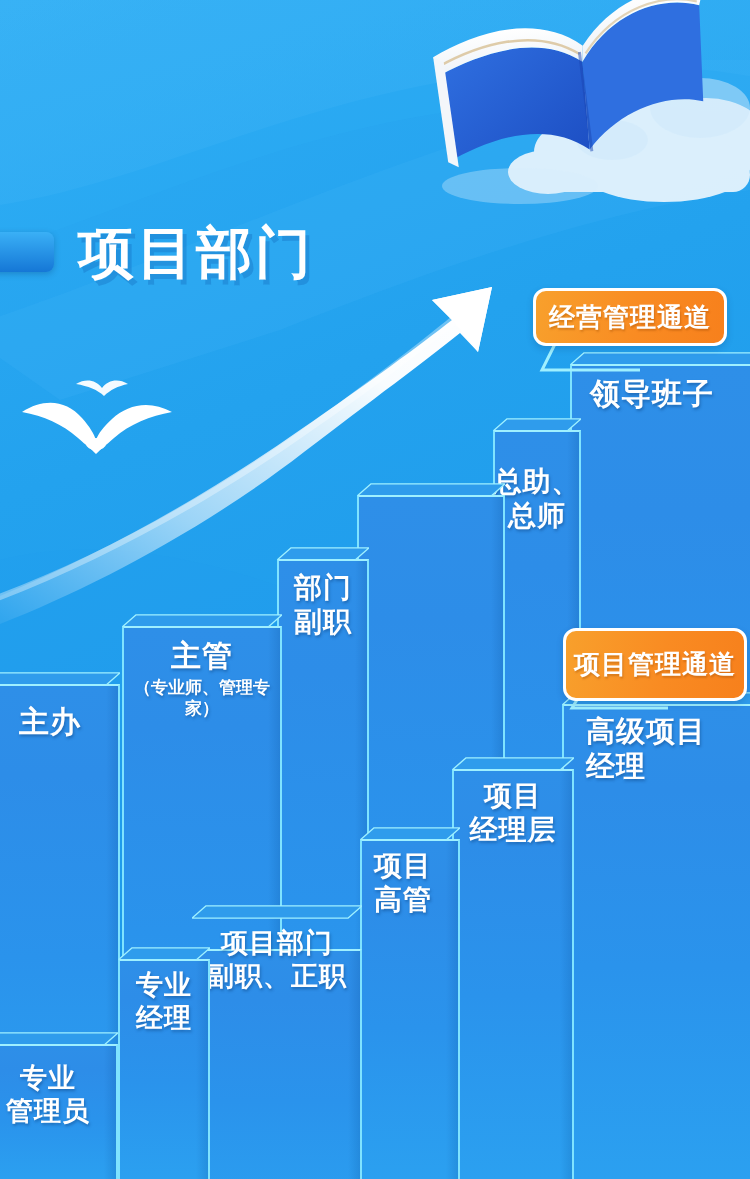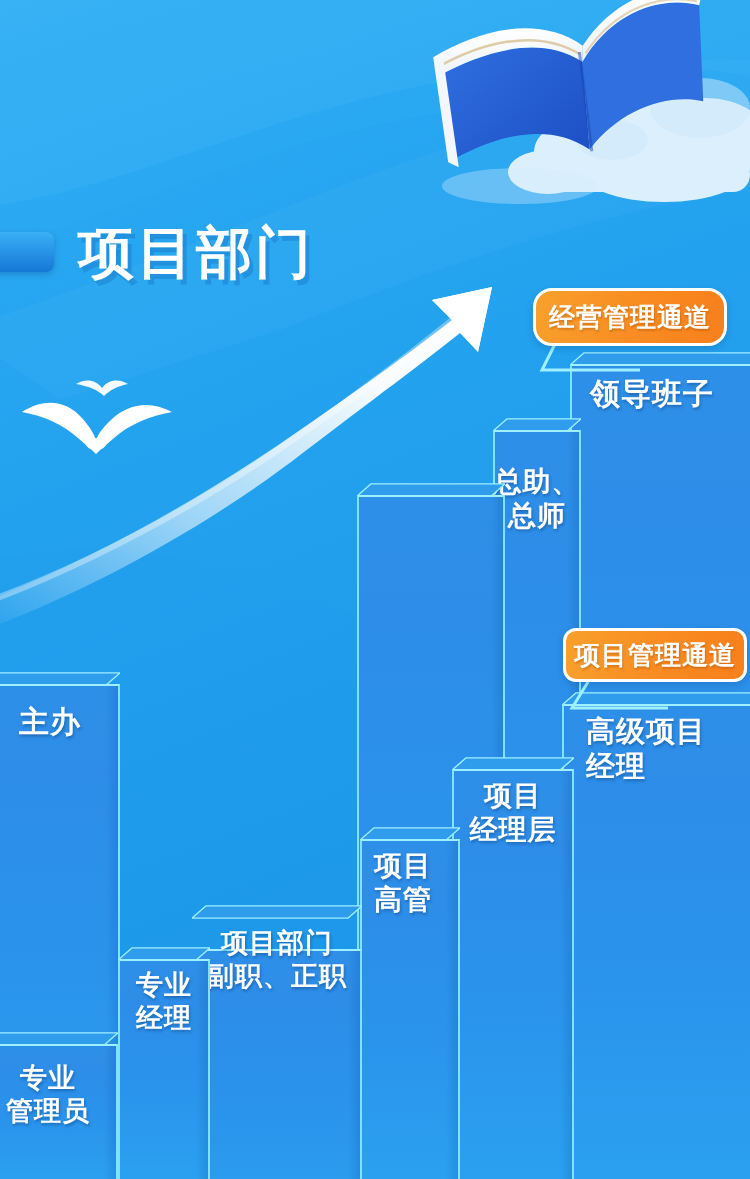--- a/index.html
+++ b/index.html
@@ -46,22 +46,22 @@
     color:#ffffff;
     font-size:26px;
     font-weight:bold;
     letter-spacing:1px;
     display:flex; align-items:center; justify-content:center;
     white-space:nowrap;
     text-shadow:1px 2px 2px rgba(150,70,0,.35);
     box-shadow:0 3px 7px rgba(0,40,90,.18);
     z-index:40;
   }
-  #badge-mgmt { left:533px; top:288px; width:194px; height:58px;border-radius:19px; }
-  #badge-proj { left:563px; top:628px; width:184px; height:54px; }
+  #badge-mgmt { left:533px; top:288px; width:194px; height:58px; }
+  #badge-proj { left:563px; top:628px; width:184px; height:73px; }
 
   
   .step { position:absolute; z-index:20; }
   .step .face {
     position:absolute; left:0; bottom:0; width:100%;
     background:linear-gradient(180deg,#2e8fe8 0%,#2d8de8 18%,#2a93ec 55%,#2ba0f0 100%);
     border-left:2px solid #7fe3ff;
     border-right:2px solid #7fe3ff;
     border-top:2px solid #9ff0ff;
   }
@@ -245,21 +245,43 @@
   <div class="step" id="m1" style="left:-20px; top:672px; width:140px; height:507px; z-index:26;">
     <svg class="top" viewBox="0 0 140 16" preserveAspectRatio="none" width="140" height="16">
       <polygon points="0,15 14,1 140,1 126,15" fill="#2f9cec" stroke="#9ff0ff" stroke-width="1.6"></polygon>
     </svg>
     <div class="face" style="height:495px;">
       <div class="shade"></div>
     </div>
     <div class="label" style="top:32px; font-size:30px;">主办</div>
   </div>
 
-
+  <div class="step" id="m2" style="left:122px; top:614px; width:160px; height:565px; z-index:25;">
+    <svg class="top" viewBox="0 0 160 16" preserveAspectRatio="none" width="160" height="16">
+      <polygon points="0,15 14,1 160,1 146,15" fill="#2f9cec" stroke="#9ff0ff" stroke-width="1.6"></polygon>
+    </svg>
+    <div class="face" style="height:553px;">
+      <div class="shade"></div>
+    </div>
+    <div class="label" style="top:24px; font-size:30px;">
+      <span>主管</span>
+      <span class="sub">（专业师、管理专家）</span>
+    </div>
+  </div>
+
+  <div class="step" id="m3" style="left:277px; top:547px; width:92px; height:632px; z-index:24;">
+    <svg class="top" viewBox="0 0 92 16" preserveAspectRatio="none" width="92" height="16">
+      <polygon points="0,15 14,1 92,1 78,15" fill="#2f9cec" stroke="#9ff0ff" stroke-width="1.6"></polygon>
+    </svg>
+    <div class="face" style="height:620px;">
+      <div class="shade"></div>
+    </div>
+    <div class="label" style="top:24px; font-size:28px; white-space:pre-line;">部门
+副职</div>
+  </div>
 
   <div class="step" id="m4" style="left:357px; top:483px; width:148px; height:696px; z-index:23;">
     <svg class="top" viewBox="0 0 148 16" preserveAspectRatio="none" width="148" height="16">
       <polygon points="0,15 14,1 148,1 134,15" fill="#2f9cec" stroke="#9ff0ff" stroke-width="1.6"></polygon>
     </svg>
     <div class="face" style="height:684px;">
       <div class="shade"></div>
     </div>
   </div>
 

